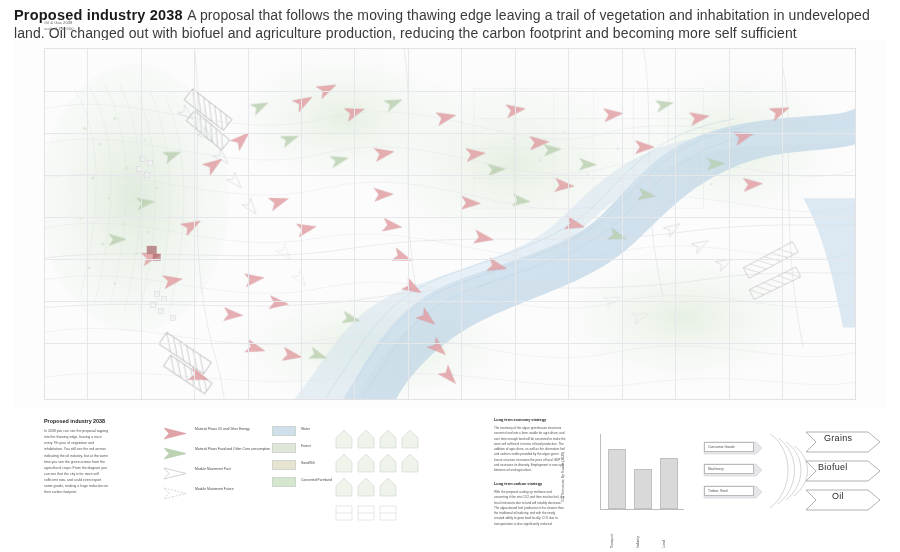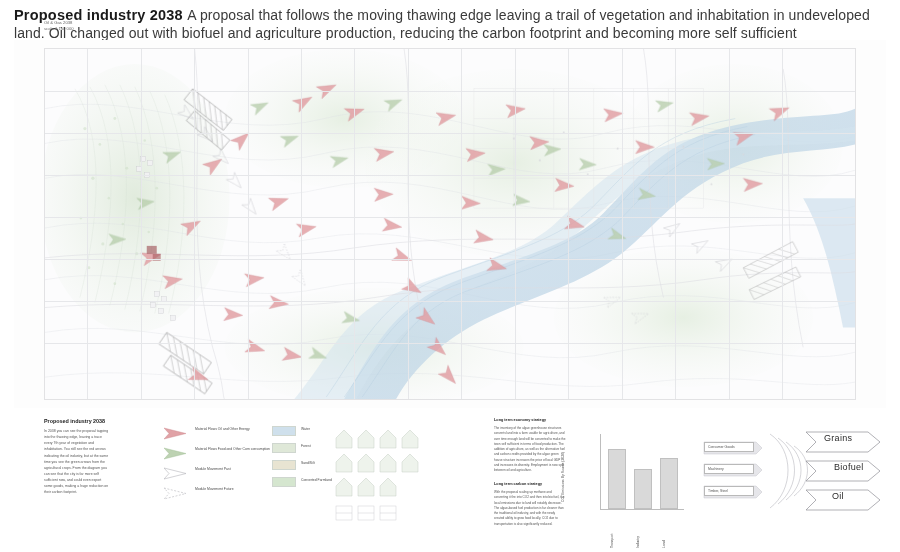--- a/index.html
+++ b/index.html
@@ -695,17 +695,17 @@
           <path d="M106,41 H168 L180,51 L168,61 H106 L116,51 Z"></path>
           <path d="M106,70 H168 L180,80 L168,90 H106 L116,80 Z"></path>
         </g>
       </svg>
 
       <div class="box" style="left:4px;top:22px;width:50px;height:10px;">Consumer Goods</div>
       <div class="box" style="left:4px;top:44px;width:50px;height:10px;">Machinery</div>
       <div class="box" style="left:4px;top:66px;width:50px;height:10px;">Timber, Steel</div>
 
       <div class="outlab" style="left:124px;top:13px;text-align:center;">Grains</div>
-      <div class="outlab" style="left:134px;top:42px;text-align:center;">Biofuel</div>
+      <div class="outlab" style="left:118px;top:42px;text-align:center;">Biofuel</div>
       <div class="outlab" style="left:132px;top:71px;">Oil</div>
     </div>
   </div>
 </div>
 
 </body></html>

